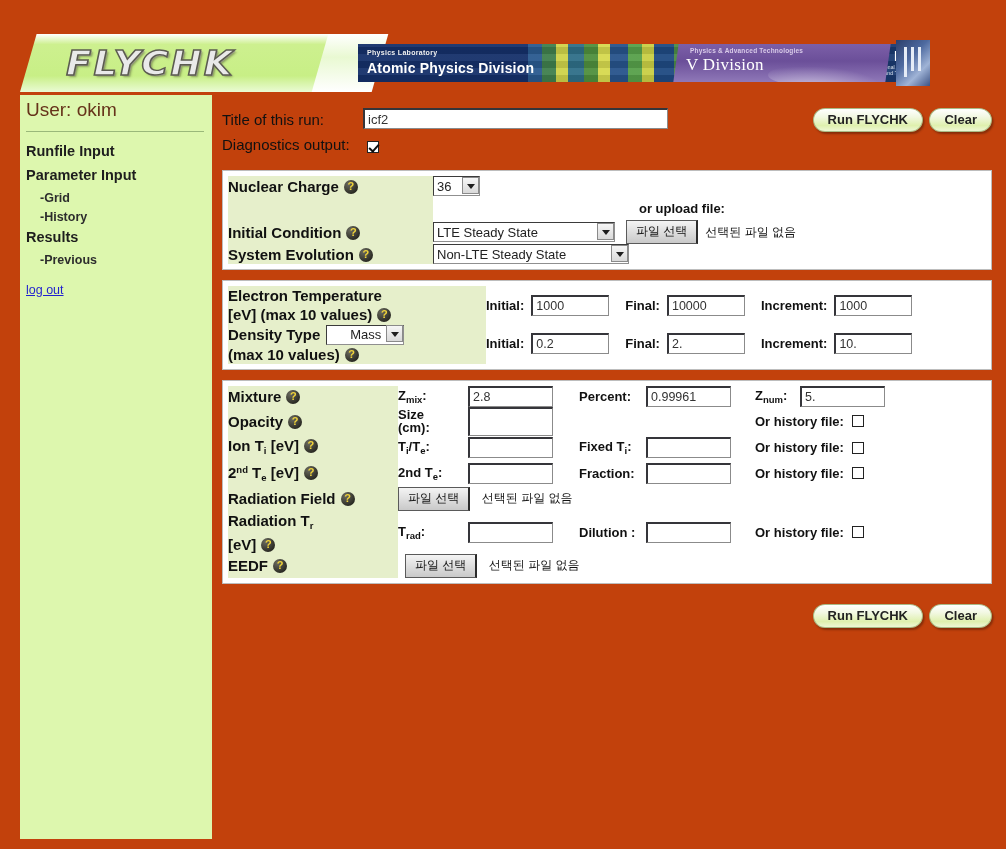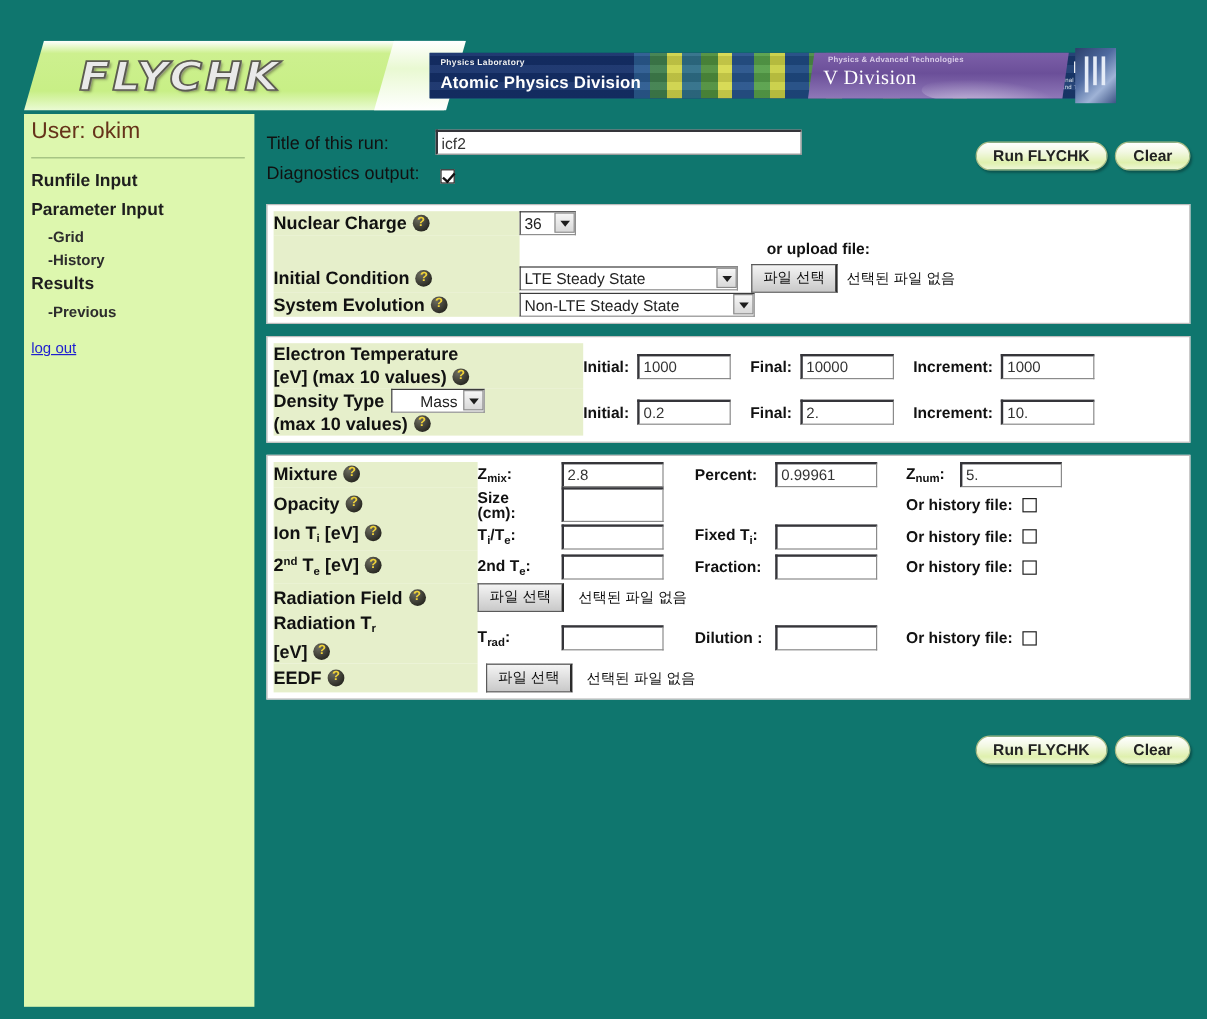--- a/index.html
+++ b/index.html
@@ -5,21 +5,21 @@
   html, body {
     margin: 0; padding: 0;
     background: #ffffff;
     width: 1006px; height: 849px;
     overflow: hidden;
     font-family: "Liberation Sans", sans-serif;
   }
   #page {
     position: relative;
     width: 1006px; height: 849px;
-    background: #0f766e;
+    background: #c2410c;
   }
 
   
   .header-band {
     position: absolute; left: 20px; top: 34px;
     width: 986px; height: 58px;
     overflow: hidden;
   }
   .hdr-green {
     position: absolute; left: 0; top: 0;
@@ -221,21 +221,20 @@
     display:inline-block;
     font-size:13px; font-weight:bold; color:#222;
     font-family:"Liberation Sans", sans-serif;
     background: linear-gradient(180deg,#ffffff 0%, #f2f8e2 35%, #dff0ae 75%, #eef7d5 100%);
     border:1px solid #a9bb86;
     border-radius: 12px 13px 13px 12px / 12px;
     padding:3px 14px 4px 14px;
     cursor:pointer;
     box-shadow: 1.5px 2px 2px rgba(0,0,0,.30);
     white-space:nowrap;
-    margin-top:10px;
   }
   #run-top { position:absolute; right:69px; top:0px; }
   #clear-top { position:absolute; right:0px; top:0px; }
 
   
   .panel {
     border:1px solid #bdbdbd;
     background:#ffffff;
     margin-top:10px;
     padding:5px;

